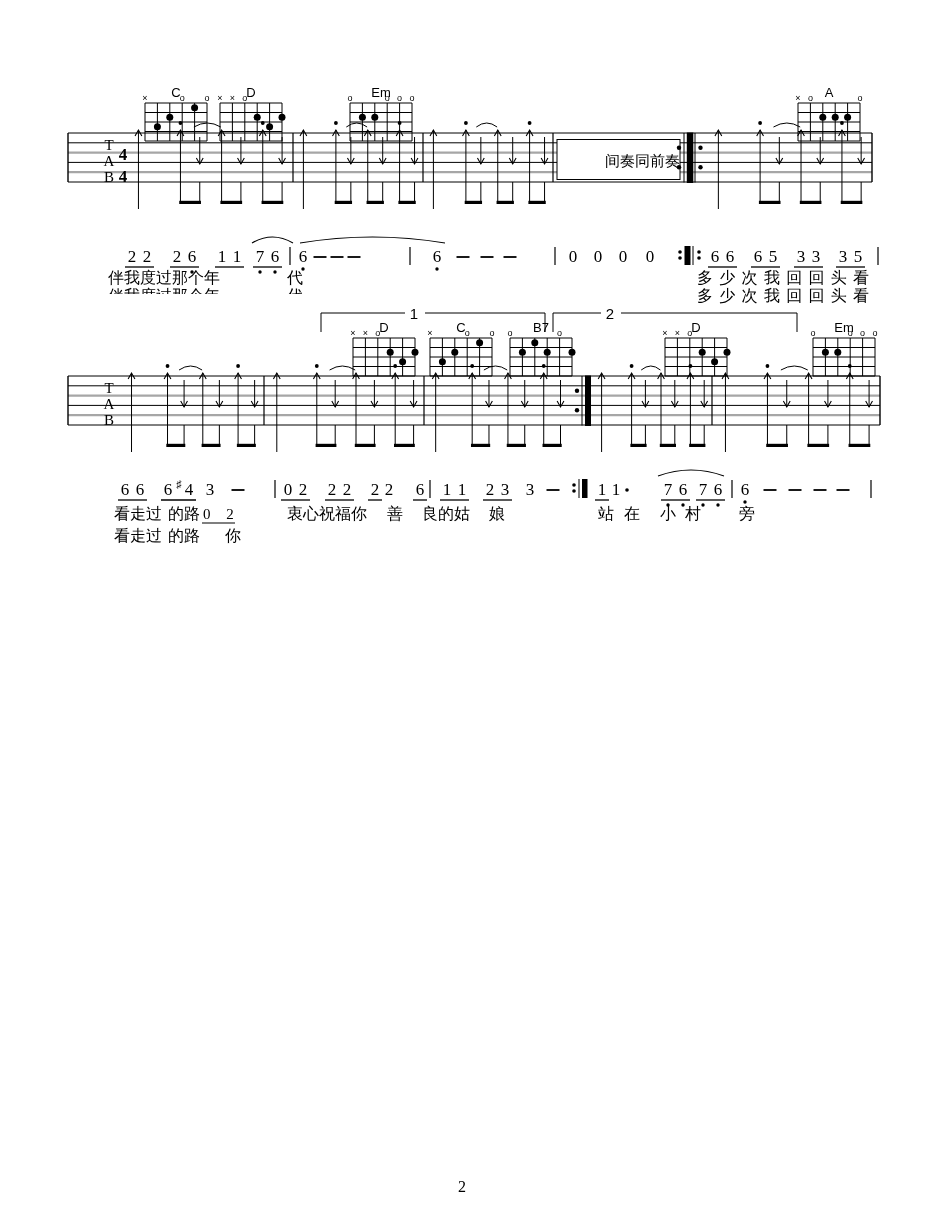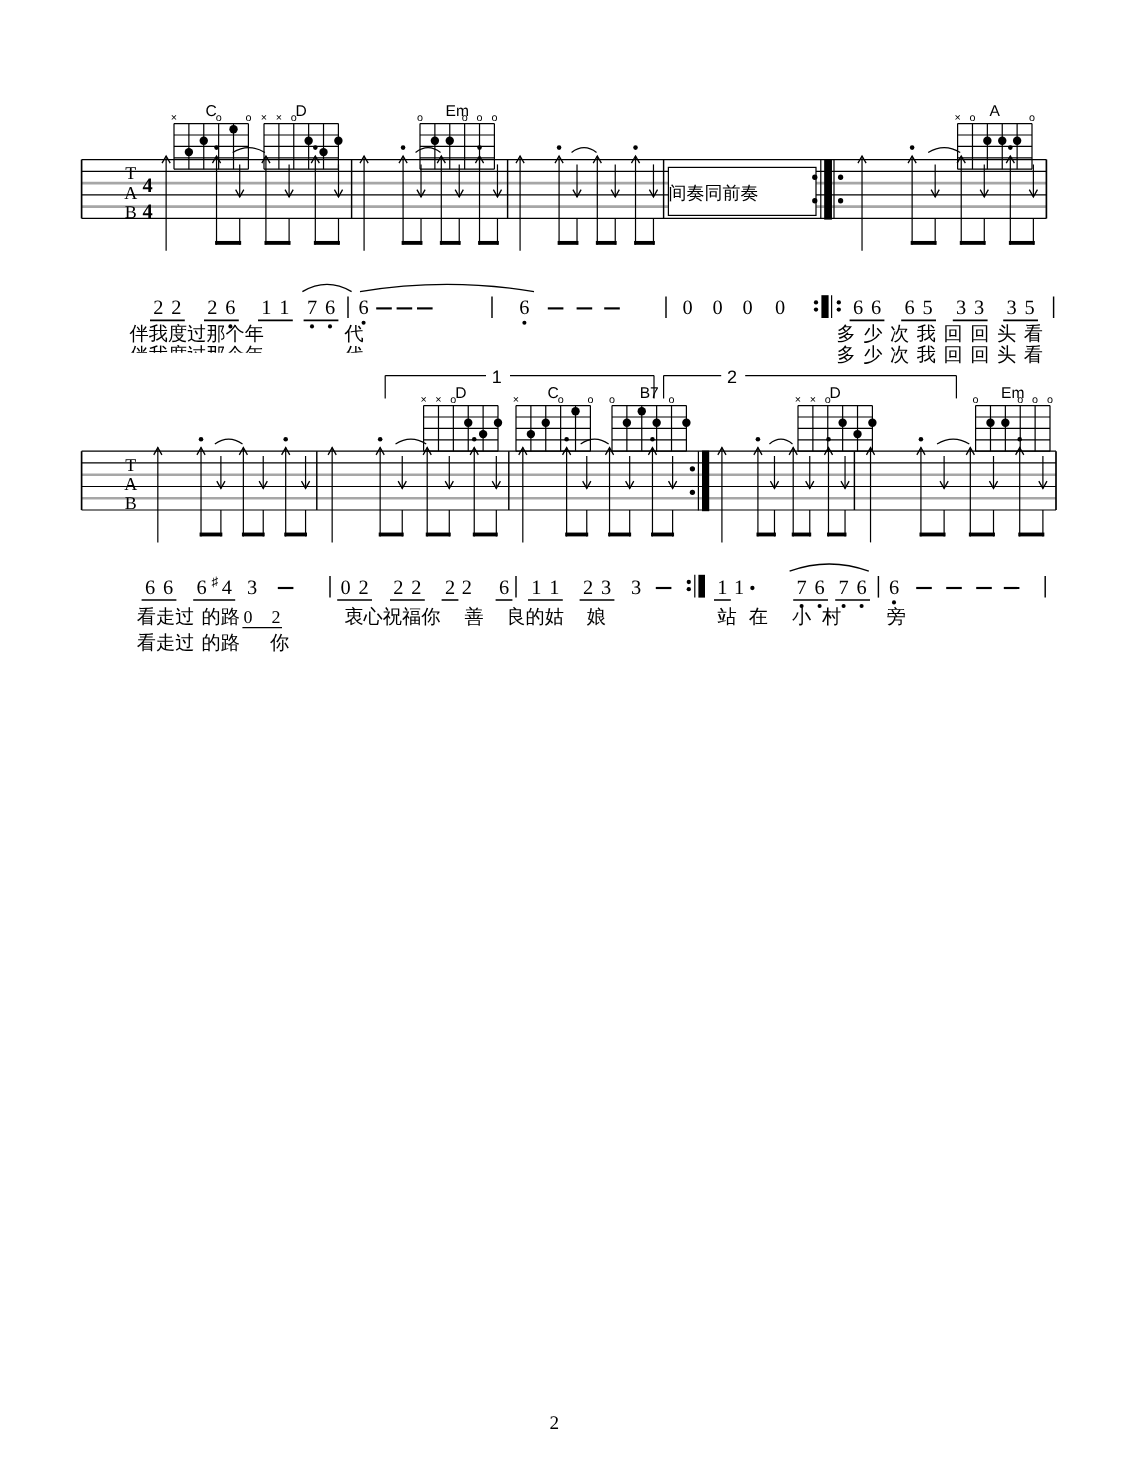--- a/index.html
+++ b/index.html
@@ -1,20 +1,20 @@
 <!DOCTYPE html>
 <html><head>
 <meta charset="utf-8">
 <style>
   html,body{margin:0;padding:0;background:#ffffff;}
   .page{position:relative;width:952px;height:1229px;background:#ffffff;overflow:hidden;
         font-family:"Liberation Sans",sans-serif;}
   svg{position:absolute;left:0;top:0;}
   .interlude{position:absolute;left:557px;top:150px;width:123px;height:22px;line-height:22px;
-             text-align:left;font-size:15px;color:#000;font-family:"DejaVu Sans",sans-serif;}
+             text-align:right;font-size:15px;color:#000;font-family:"DejaVu Sans",sans-serif;}
   .page-num{position:absolute;left:447px;top:1178px;width:30px;text-align:center;
             font-size:16px;color:#000;font-family:"Liberation Serif",serif;}
 </style>
 </head>
 <body>
 
 <div class="page">
   <svg id="music" width="952" height="1229" viewBox="0 0 952 1229">
     <defs>
       <clipPath id="lyricclip">

